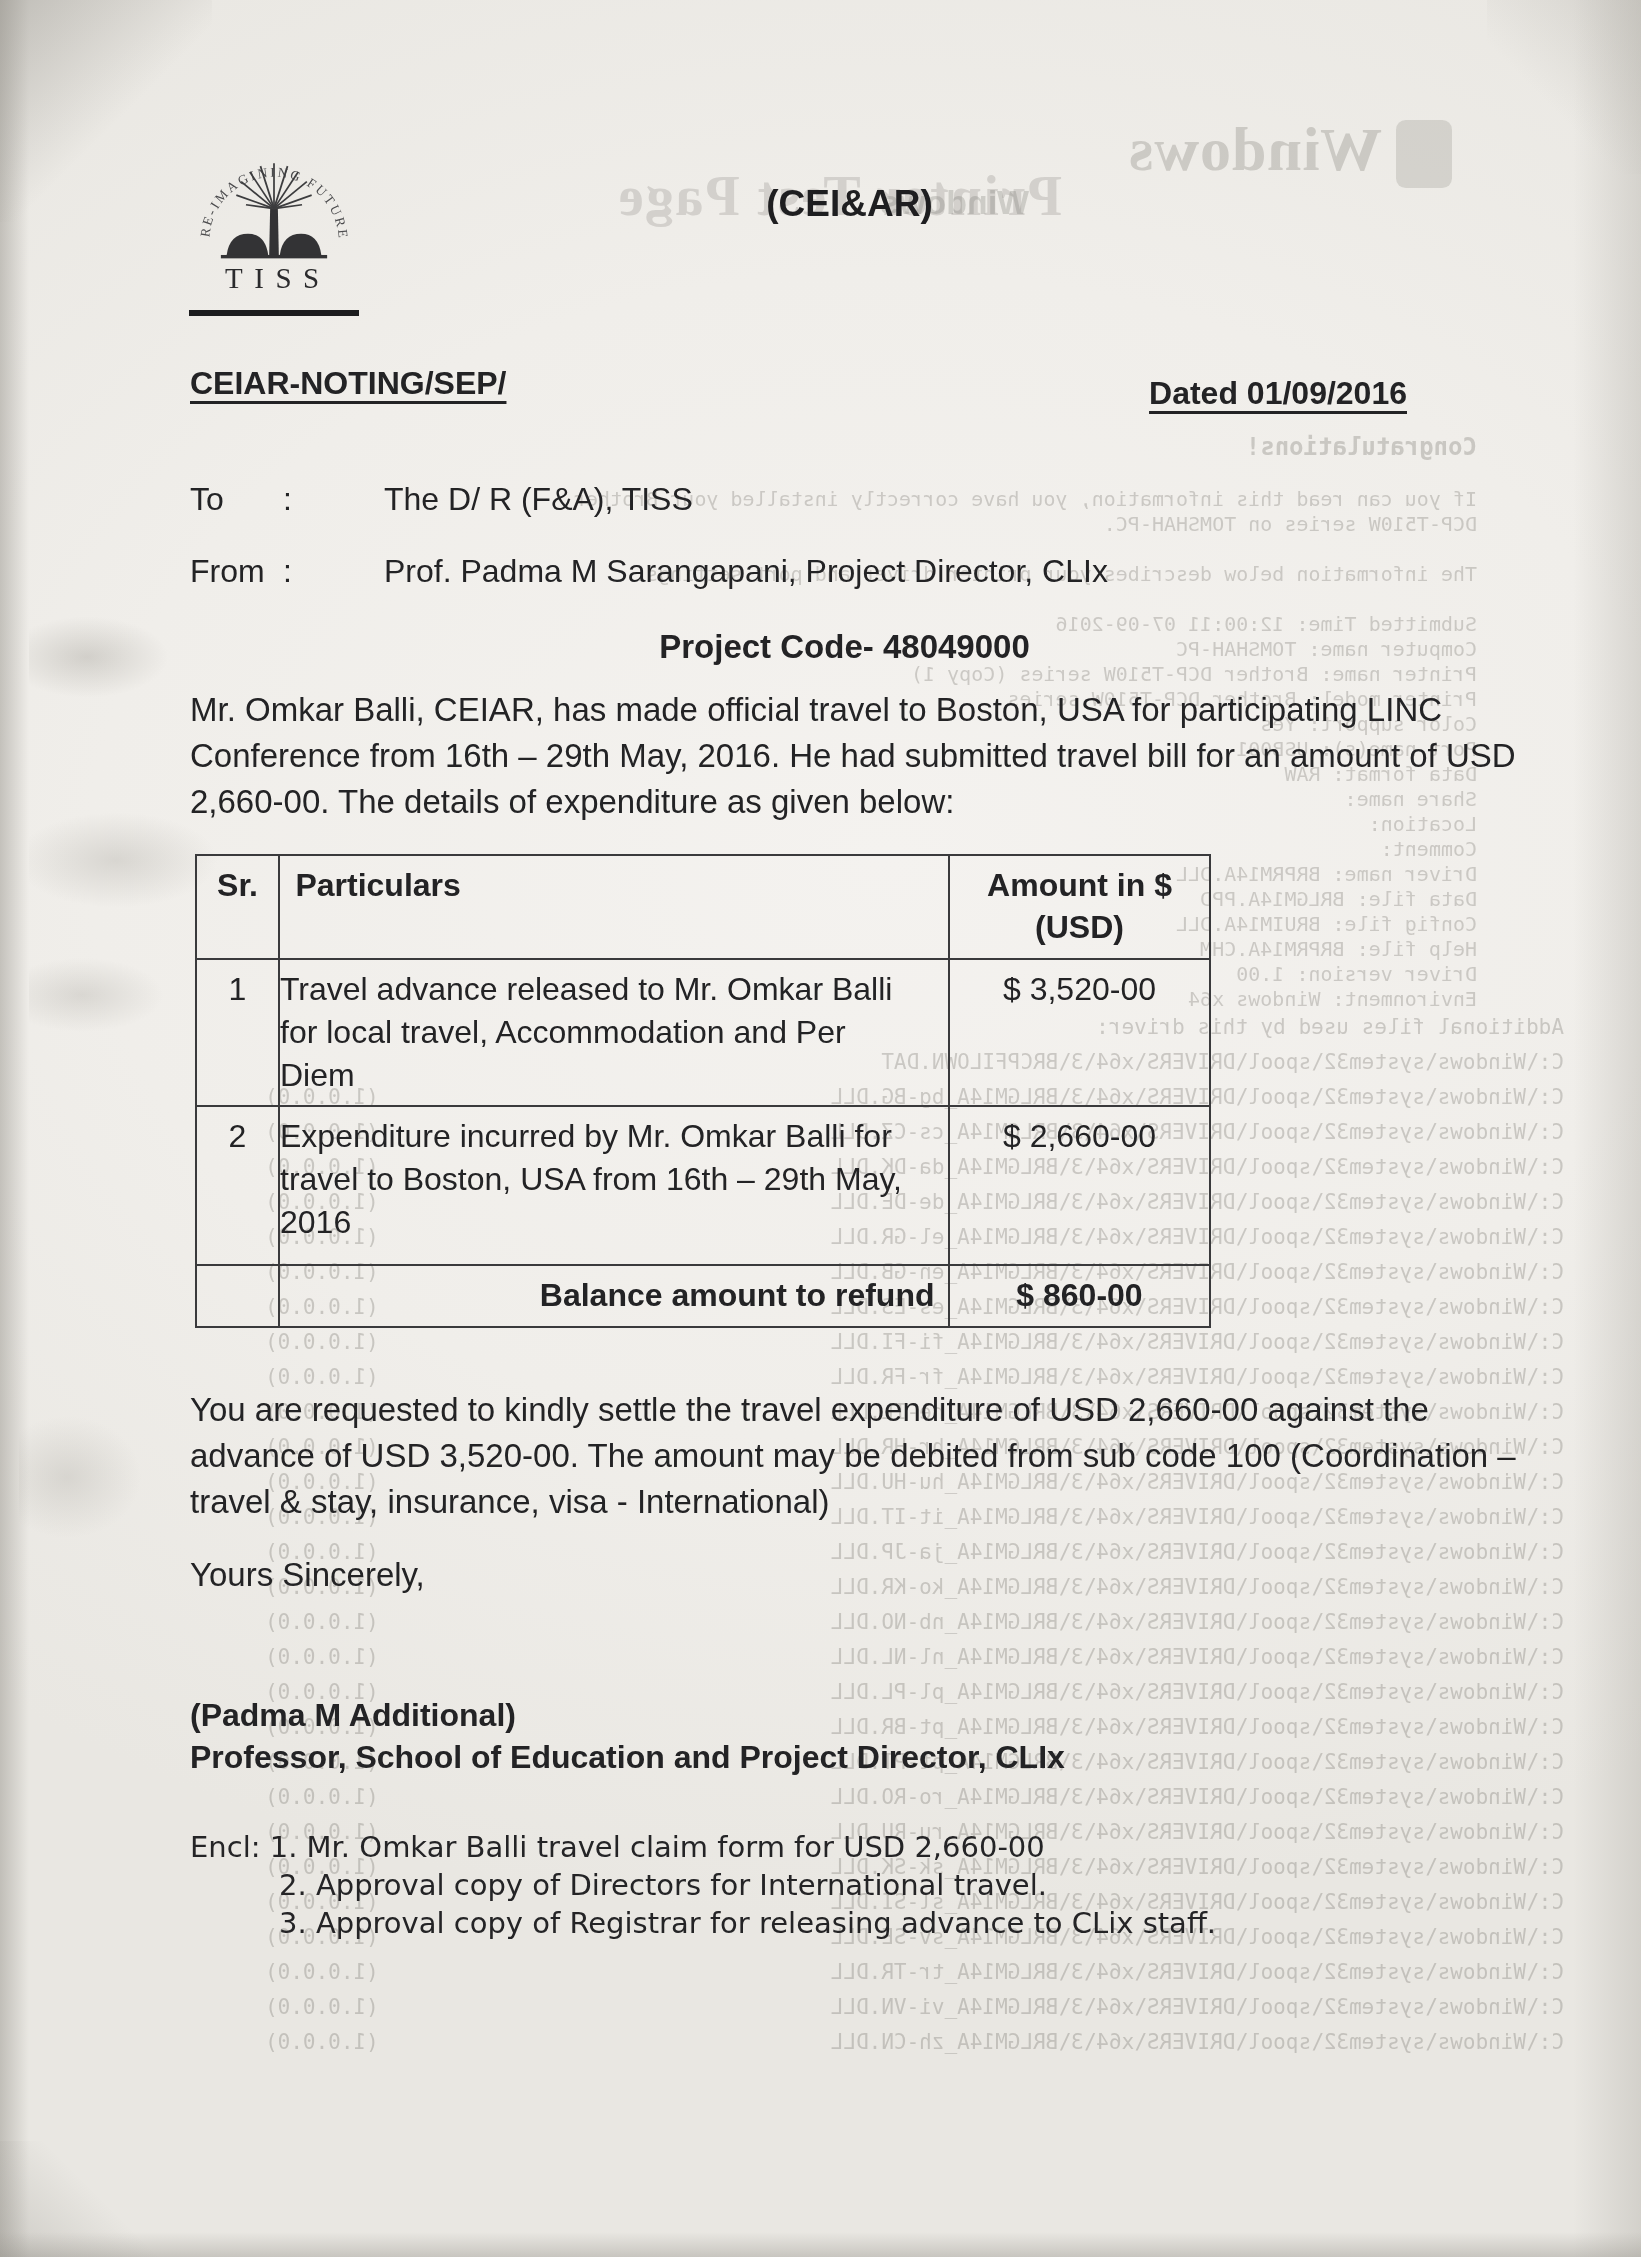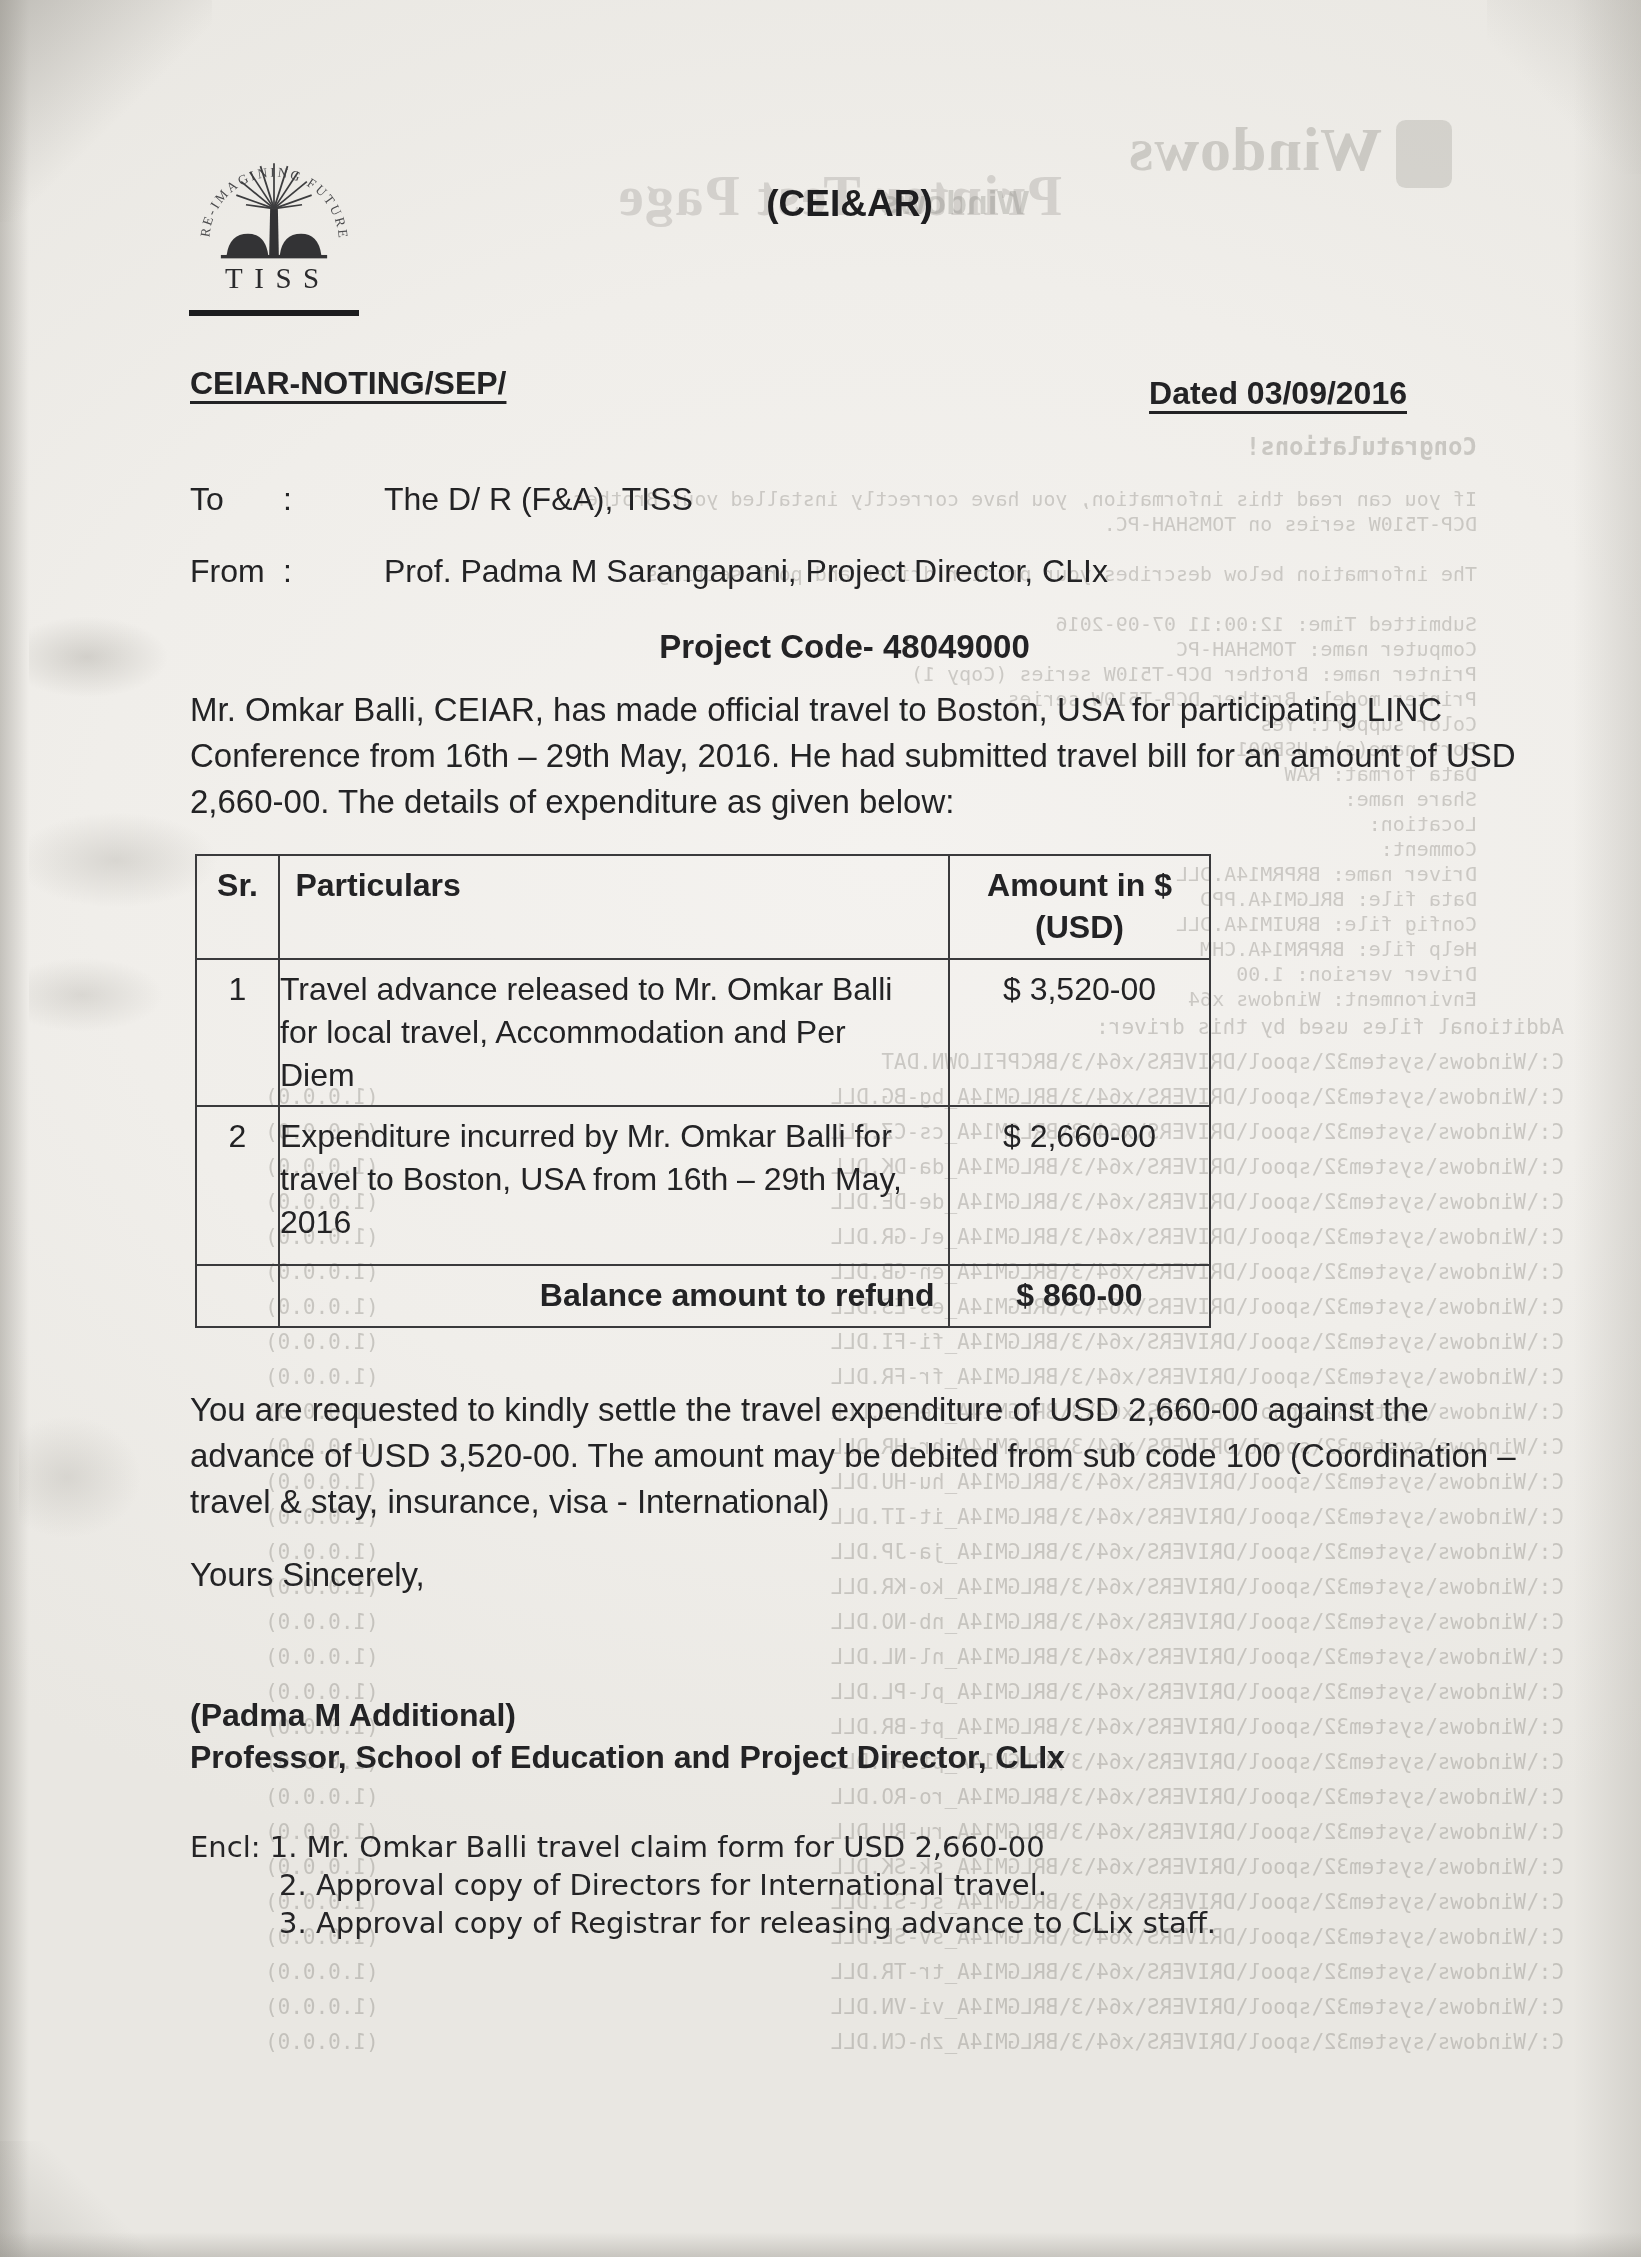--- a/index.html
+++ b/index.html
@@ -184,21 +184,21 @@
     </svg>
     <div class="abs logo-underline"></div>
 
     <div class="abs org-title">
       <div>(CEI&amp;AR)</div>
     </div>
 
     <div class="abs ref-row">
       <span class="ref-no">CEIAR-NOTING/SEP/</span>
     </div>
-    <div class="dated">Dated 03/09/2016</div>
+    <div class="dated">Dated 01/09/2016</div>
 
     <div class="abs addr-label row-to">To</div>
     <div class="abs addr-colon row-to">:</div>
     <div class="abs addr-value row-to">The D/ R (F&amp;A), TISS</div>
 
     <div class="abs addr-label row-from">From</div>
     <div class="abs addr-colon row-from">:</div>
     <div class="abs addr-value row-from">Prof. Padma M Sarangapani, Project Director, CLIx</div>
 
     <div class="abs project-code">Project Code- 48049000</div>

